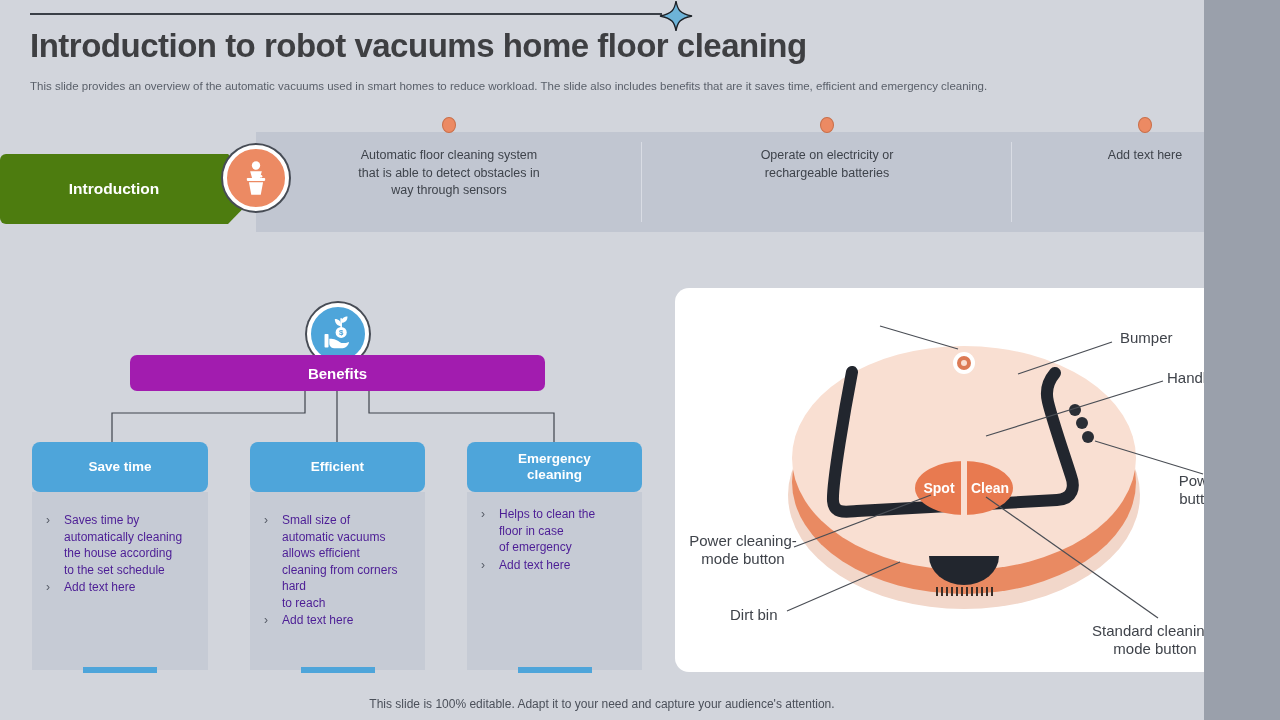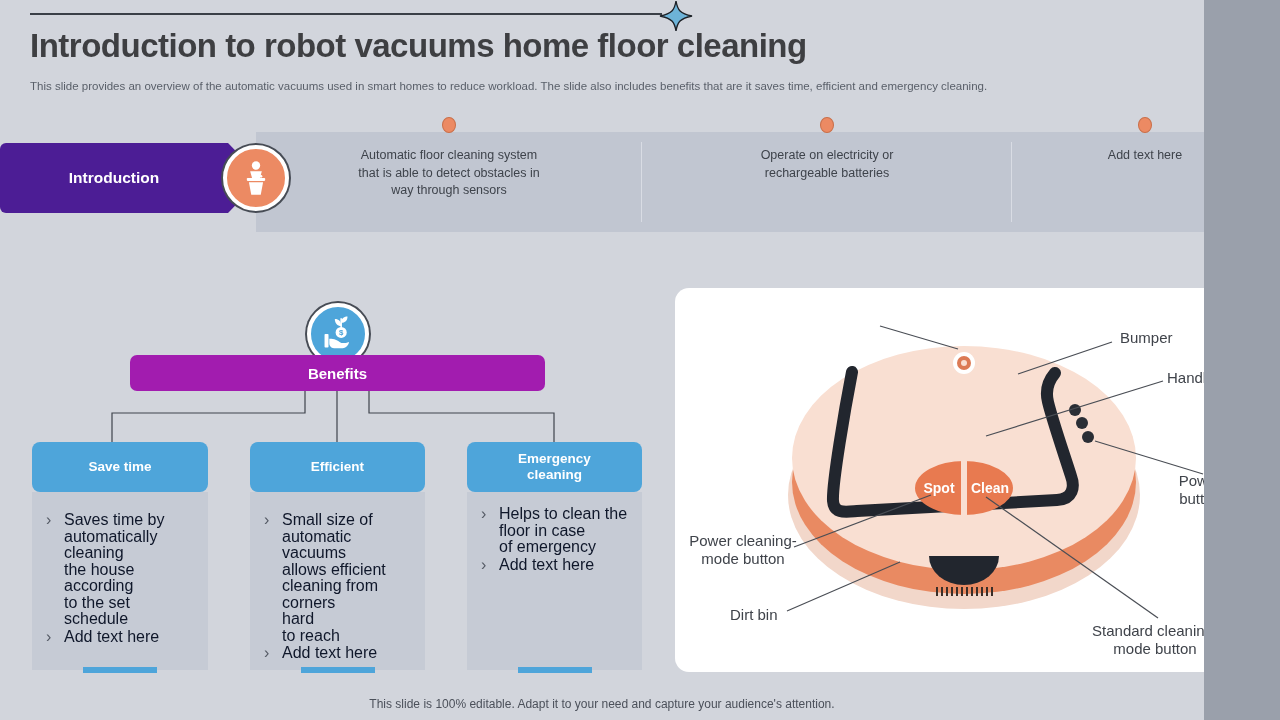--- a/index.html
+++ b/index.html
@@ -11,21 +11,21 @@
   
   .top-rule{position:absolute;left:30px;top:13px;width:632px;height:2px;background:#3a3f47;}
   .star{position:absolute;left:658px;top:0px;width:36px;height:32px;}
   .title{position:absolute;left:30px;top:27px;font-size:33px;font-weight:bold;color:#3e3f42;letter-spacing:-0.5px;white-space:nowrap;}
   .subtitle{position:absolute;left:30px;top:80px;font-size:11.5px;color:#595f69;white-space:nowrap;}
   
   .band{position:absolute;left:256px;top:132px;width:1024px;height:100px;background:#c1c6d1;}
   .band-divider{position:absolute;top:142px;width:1px;height:80px;background:#d9dce4;}
   .dot{position:absolute;top:117px;width:14px;height:16px;border-radius:50%;background:#ec8a63;border:1px solid #c96f49;box-sizing:border-box;}
   .intro-arrow{
-    position:absolute;left:0;top:143px;width:262px;height:70px;background:#4c1d95;
+    position:absolute;left:0;top:154px;width:262px;height:70px;background:#4d7c0f;
     clip-path:polygon(0 0,228px 0,262px 50%,228px 100%,0 100%);
     border-radius:6px 0 0 6px;
   }
   .intro-arrow span{
     position:absolute;left:0;top:0;width:228px;height:70px;line-height:70px;text-align:center;
     color:#fff;font-size:15.5px;font-weight:bold;
   }
   .icon-circle{
     position:absolute;border-radius:50%;display:flex;align-items:center;justify-content:center;
     border:4px solid #fff;box-shadow:0 0 0 2px #474c55;box-sizing:border-box;
@@ -39,21 +39,21 @@
     color:#fff;font-size:15px;font-weight:bold;display:flex;align-items:center;justify-content:center;
   }
   .connector-svg{position:absolute;left:0;top:0;width:1280px;height:720px;pointer-events:none;}
   .col{position:absolute;width:176px;}
   .col-head{
     height:50px;background:#4ea5da;border-radius:8px;display:flex;align-items:center;justify-content:center;
     color:#fff;font-size:13.5px;font-weight:bold;text-align:center;line-height:16px;
   }
   .col-head .hd{max-width:112px;}
   .col-body{position:relative;background:#c6cbd5;height:178px;padding:20px 10px 0 10px;box-sizing:border-box;}
-  .bullet{display:flex;font-size:16px;line-height:16.5px;color:#0f172a;margin-bottom:1px;}
+  .bullet{display:flex;font-size:12px;line-height:16.5px;color:#4c1d95;margin-bottom:1px;}
   .bullet::before{content:"\203A";flex:0 0 18px;padding-left:4px;color:#555b66;}
   .bullet .bt{white-space:pre-line;}
   .accent-bar{position:absolute;left:50%;bottom:-3px;transform:translateX(-50%);width:74px;height:6px;background:#4ea5da;}
   
   .panel{position:absolute;left:675px;top:288px;width:575px;height:384px;background:#ffffff;border-radius:14px;}
   .panel svg{position:absolute;left:0;top:0;}
   .lbl{position:absolute;font-size:15px;line-height:18px;color:#3f434a;white-space:pre-line;}
   .lbl.c{text-align:center;}
   
   .footer{position:absolute;left:0;top:697px;width:100%;text-align:center;font-size:12px;color:#4b505a;}

